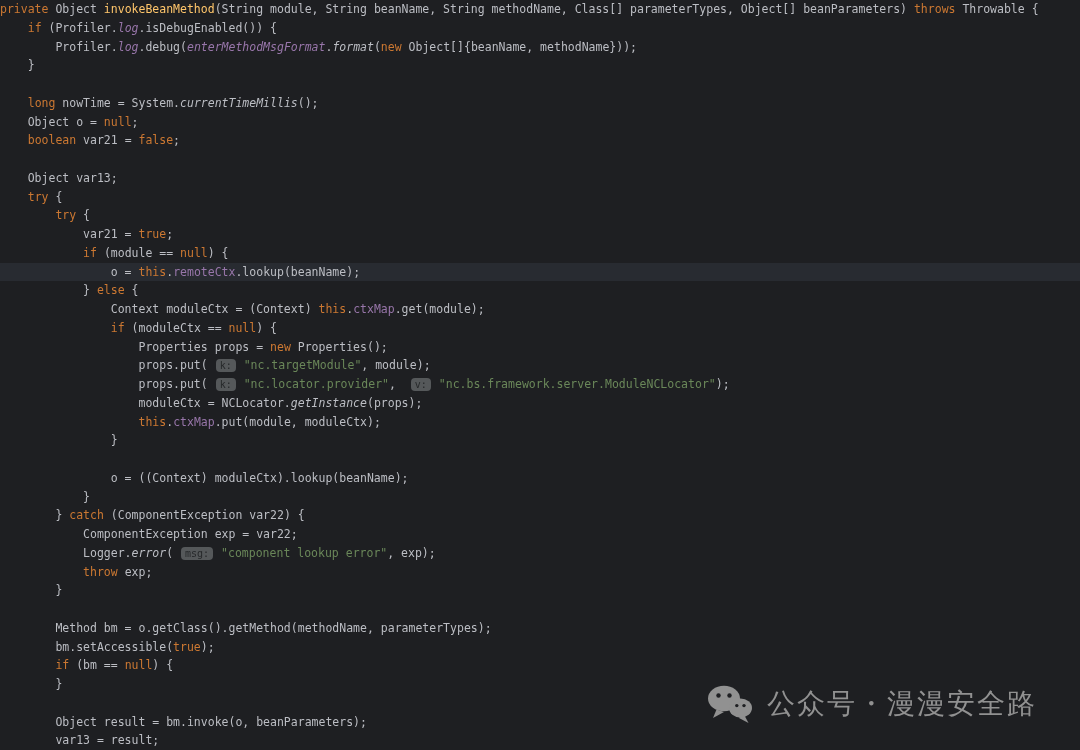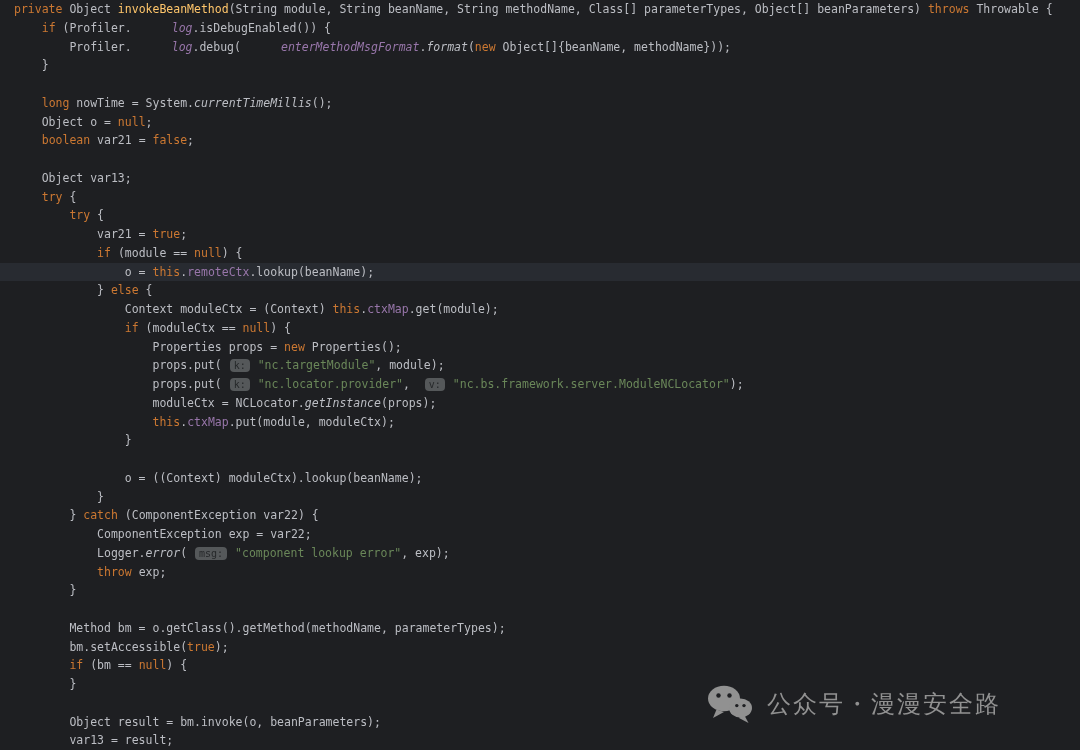--- a/index.html
+++ b/index.html
@@ -11,28 +11,28 @@
     overflow: hidden;
     font-family: "DejaVu Sans Mono", "Liberation Mono", monospace;
     font-size: 11.5px;
     line-height: 18.75px;
     color: #bcbec4;
   }
   .code-area { margin: 0; }
   .line {
     white-space: pre;
     height: 18.75px;
-    padding-left: 14px;
+    padding-left: 0;
   }
   .line.hl { background: #282b31; }
   .tok-def  { color: #bcbec4; }
   .tok-kw   { color: #cc7832; }
   .tok-mth  { color: #ffc66b; }
   .tok-fld  { color: #9876aa; }
-  .tok-sfld { color: #9876aa; font-style: italic; margin-left: 40px; }
+  .tok-sfld { color: #9876aa; font-style: italic; }
   .tok-smth { color: #bcbec4; font-style: italic; text-align: center; }
   .tok-str  { color: #6a8759; }
   .tok-hint {
     background: #55585a;
     color: #26282a;
     border-radius: 4px;
     padding: 1px 4px;
     margin: 0 1px;
     font-size: 10px;
     font-style: normal;
@@ -42,21 +42,21 @@
     top: 684px;
     left: 706px;
     display: flex;
     align-items: center;
     gap: 14px;
     color: #9b9b9b;
     opacity: 0.92;
   }
   .watermark-text {
     font-family: Liberation Serif, serif;
-    font-size: 24px;
+    font-size: 28px;
     letter-spacing: 2px;
     white-space: nowrap;
   }
   .wechat-icon { display: block; }
 </style>
 </head>
 <body>
 
 <div class="editor">
   <pre class="code-area" id="code-area"><div class="line"><span class="tok-kw">private </span><span class="tok-def">Object </span><span class="tok-mth">invokeBeanMethod</span><span class="tok-def">(String module, String beanName, String methodName, Class[] parameterTypes, Object[] beanParameters) </span><span class="tok-kw">throws</span><span class="tok-def"> Throwable {</span></div><div class="line"><span class="tok-def">    </span><span class="tok-kw">if</span><span class="tok-def"> (Profiler.</span><span class="tok-sfld">log</span><span class="tok-def">.isDebugEnabled()) {</span></div><div class="line"><span class="tok-def">        Profiler.</span><span class="tok-sfld">log</span><span class="tok-def">.debug(</span><span class="tok-sfld">enterMethodMsgFormat</span><span class="tok-def">.</span><span class="tok-smth">format</span><span class="tok-def">(</span><span class="tok-kw">new</span><span class="tok-def"> Object[]{beanName, methodName}));</span></div><div class="line"><span class="tok-def">    }</span></div><div class="line"></div><div class="line"><span class="tok-def">    </span><span class="tok-kw">long</span><span class="tok-def"> nowTime = System.</span><span class="tok-smth">currentTimeMillis</span><span class="tok-def">();</span></div><div class="line"><span class="tok-def">    Object o = </span><span class="tok-kw">null</span><span class="tok-def">;</span></div><div class="line"><span class="tok-def">    </span><span class="tok-kw">boolean</span><span class="tok-def"> var21 = </span><span class="tok-kw">false</span><span class="tok-def">;</span></div><div class="line"></div><div class="line"><span class="tok-def">    Object var13;</span></div><div class="line"><span class="tok-def">    </span><span class="tok-kw">try</span><span class="tok-def"> {</span></div><div class="line"><span class="tok-def">        </span><span class="tok-kw">try</span><span class="tok-def"> {</span></div><div class="line"><span class="tok-def">            var21 = </span><span class="tok-kw">true</span><span class="tok-def">;</span></div><div class="line"><span class="tok-def">            </span><span class="tok-kw">if</span><span class="tok-def"> (module == </span><span class="tok-kw">null</span><span class="tok-def">) {</span></div><div class="line hl"><span class="tok-def">                o = </span><span class="tok-kw">this</span><span class="tok-def">.</span><span class="tok-fld">remoteCtx</span><span class="tok-def">.lookup(beanName);</span></div><div class="line"><span class="tok-def">            } </span><span class="tok-kw">else</span><span class="tok-def"> {</span></div><div class="line"><span class="tok-def">                Context moduleCtx = (Context) </span><span class="tok-kw">this</span><span class="tok-def">.</span><span class="tok-fld">ctxMap</span><span class="tok-def">.get(module);</span></div><div class="line"><span class="tok-def">                </span><span class="tok-kw">if</span><span class="tok-def"> (moduleCtx == </span><span class="tok-kw">null</span><span class="tok-def">) {</span></div><div class="line"><span class="tok-def">                    Properties props = </span><span class="tok-kw">new</span><span class="tok-def"> Properties();</span></div><div class="line"><span class="tok-def">                    props.put( </span><span class="tok-hint">k:</span><span class="tok-def"> </span><span class="tok-str">"nc.targetModule"</span><span class="tok-def">, module);</span></div><div class="line"><span class="tok-def">                    props.put( </span><span class="tok-hint">k:</span><span class="tok-def"> </span><span class="tok-str">"nc.locator.provider"</span><span class="tok-def">,  </span><span class="tok-hint">v:</span><span class="tok-def"> </span><span class="tok-str">"nc.bs.framework.server.ModuleNCLocator"</span><span class="tok-def">);</span></div><div class="line"><span class="tok-def">                    moduleCtx = NCLocator.</span><span class="tok-smth">getInstance</span><span class="tok-def">(props);</span></div><div class="line"><span class="tok-def">                    </span><span class="tok-kw">this</span><span class="tok-def">.</span><span class="tok-fld">ctxMap</span><span class="tok-def">.put(module, moduleCtx);</span></div><div class="line"><span class="tok-def">                }</span></div><div class="line"></div><div class="line"><span class="tok-def">                o = ((Context) moduleCtx).lookup(beanName);</span></div><div class="line"><span class="tok-def">            }</span></div><div class="line"><span class="tok-def">        } </span><span class="tok-kw">catch</span><span class="tok-def"> (ComponentException var22) {</span></div><div class="line"><span class="tok-def">            ComponentException exp = var22;</span></div><div class="line"><span class="tok-def">            Logger.</span><span class="tok-smth">error</span><span class="tok-def">( </span><span class="tok-hint">msg:</span><span class="tok-def"> </span><span class="tok-str">"component lookup error"</span><span class="tok-def">, exp);</span></div><div class="line"><span class="tok-def">            </span><span class="tok-kw">throw</span><span class="tok-def"> exp;</span></div><div class="line"><span class="tok-def">        }</span></div><div class="line"></div><div class="line"><span class="tok-def">        Method bm = o.getClass().getMethod(methodName, parameterTypes);</span></div><div class="line"><span class="tok-def">        bm.setAccessible(</span><span class="tok-kw">true</span><span class="tok-def">);</span></div><div class="line"><span class="tok-def">        </span><span class="tok-kw">if</span><span class="tok-def"> (bm == </span><span class="tok-kw">null</span><span class="tok-def">) {</span></div><div class="line"><span class="tok-def">        }</span></div><div class="line"></div><div class="line"><span class="tok-def">        Object result = bm.invoke(o, beanParameters);</span></div><div class="line"><span class="tok-def">        var13 = result;</span></div></pre>

